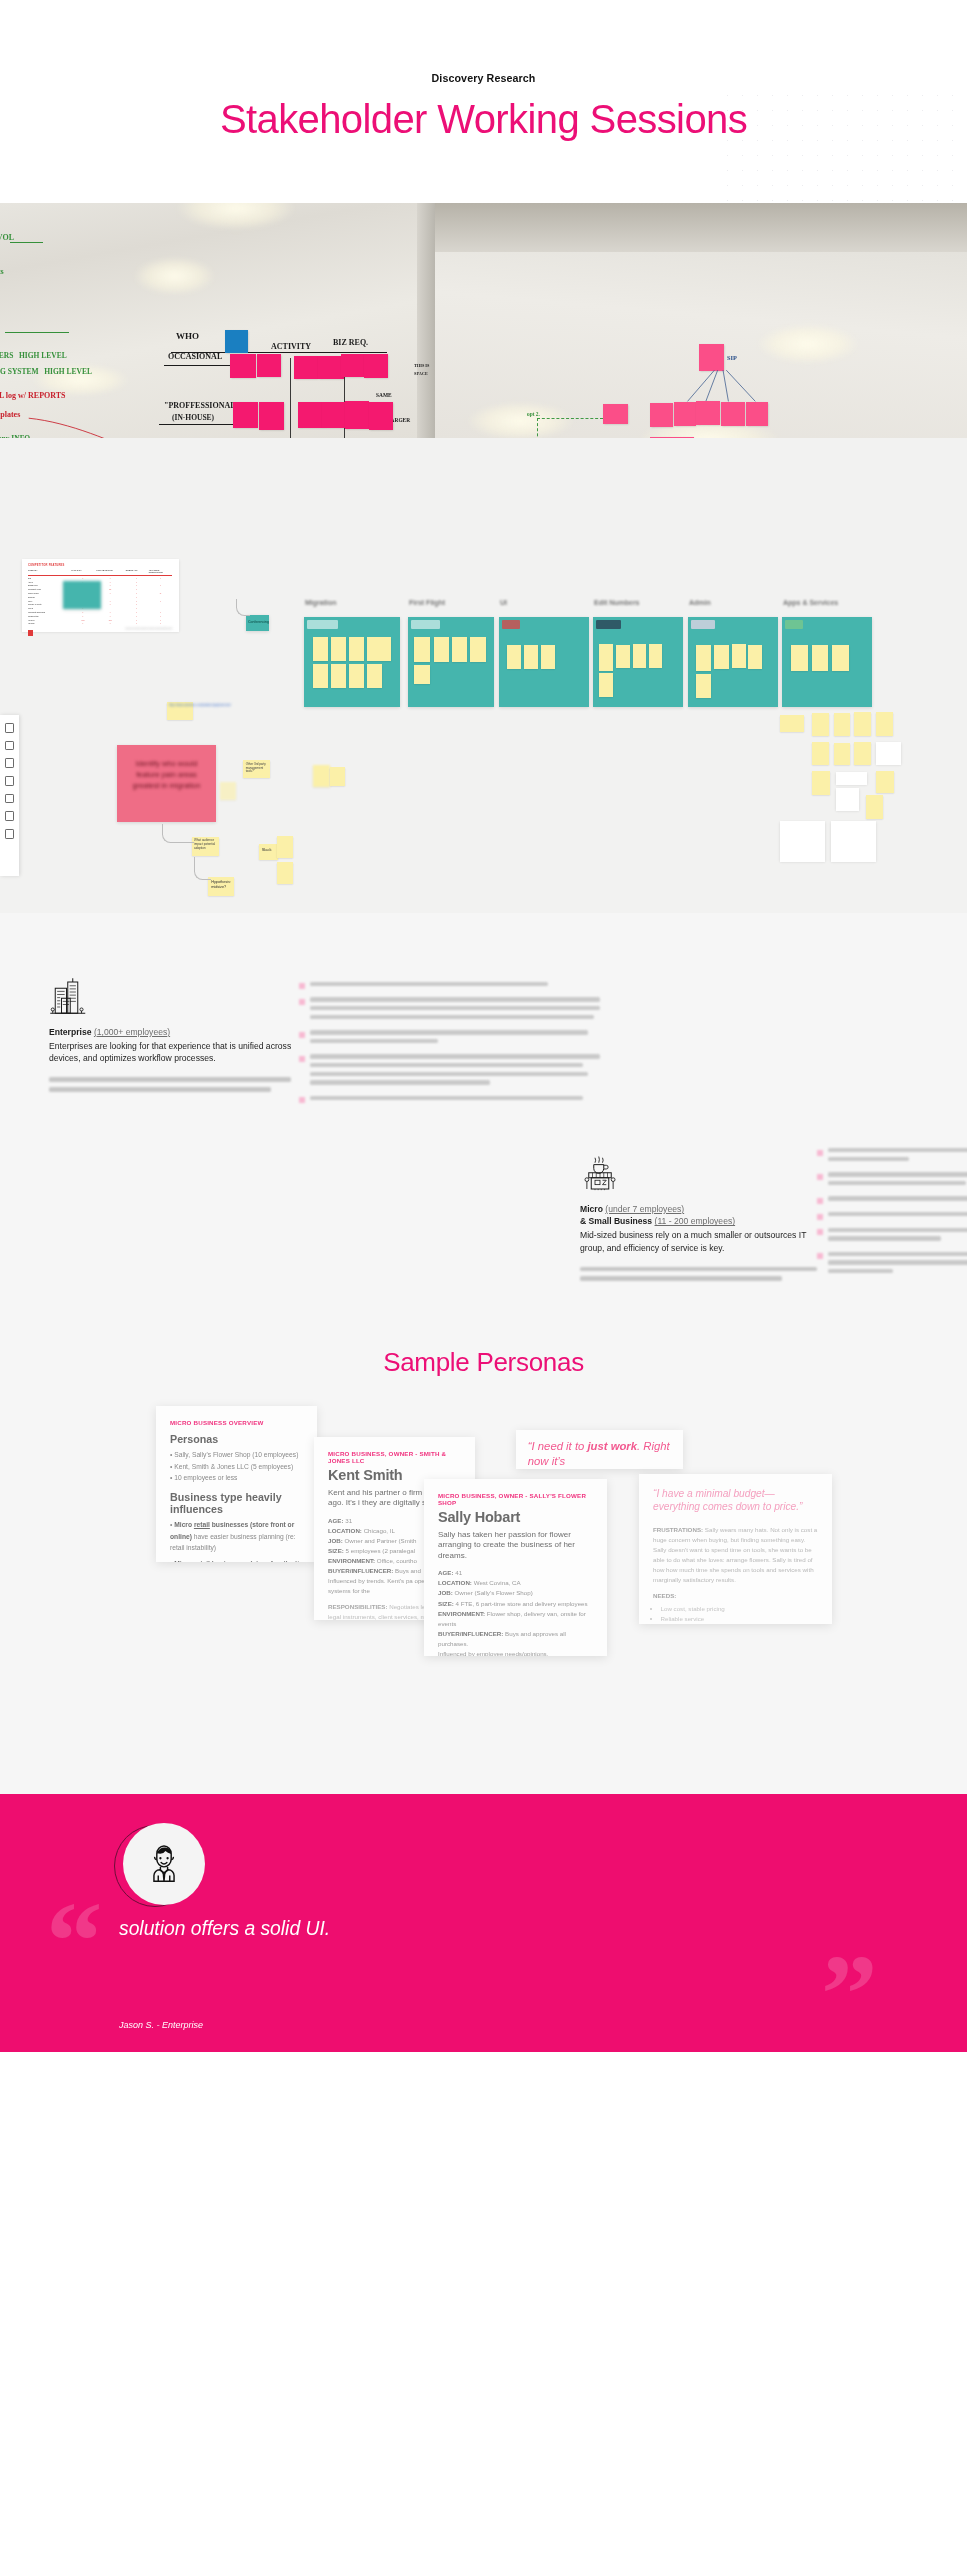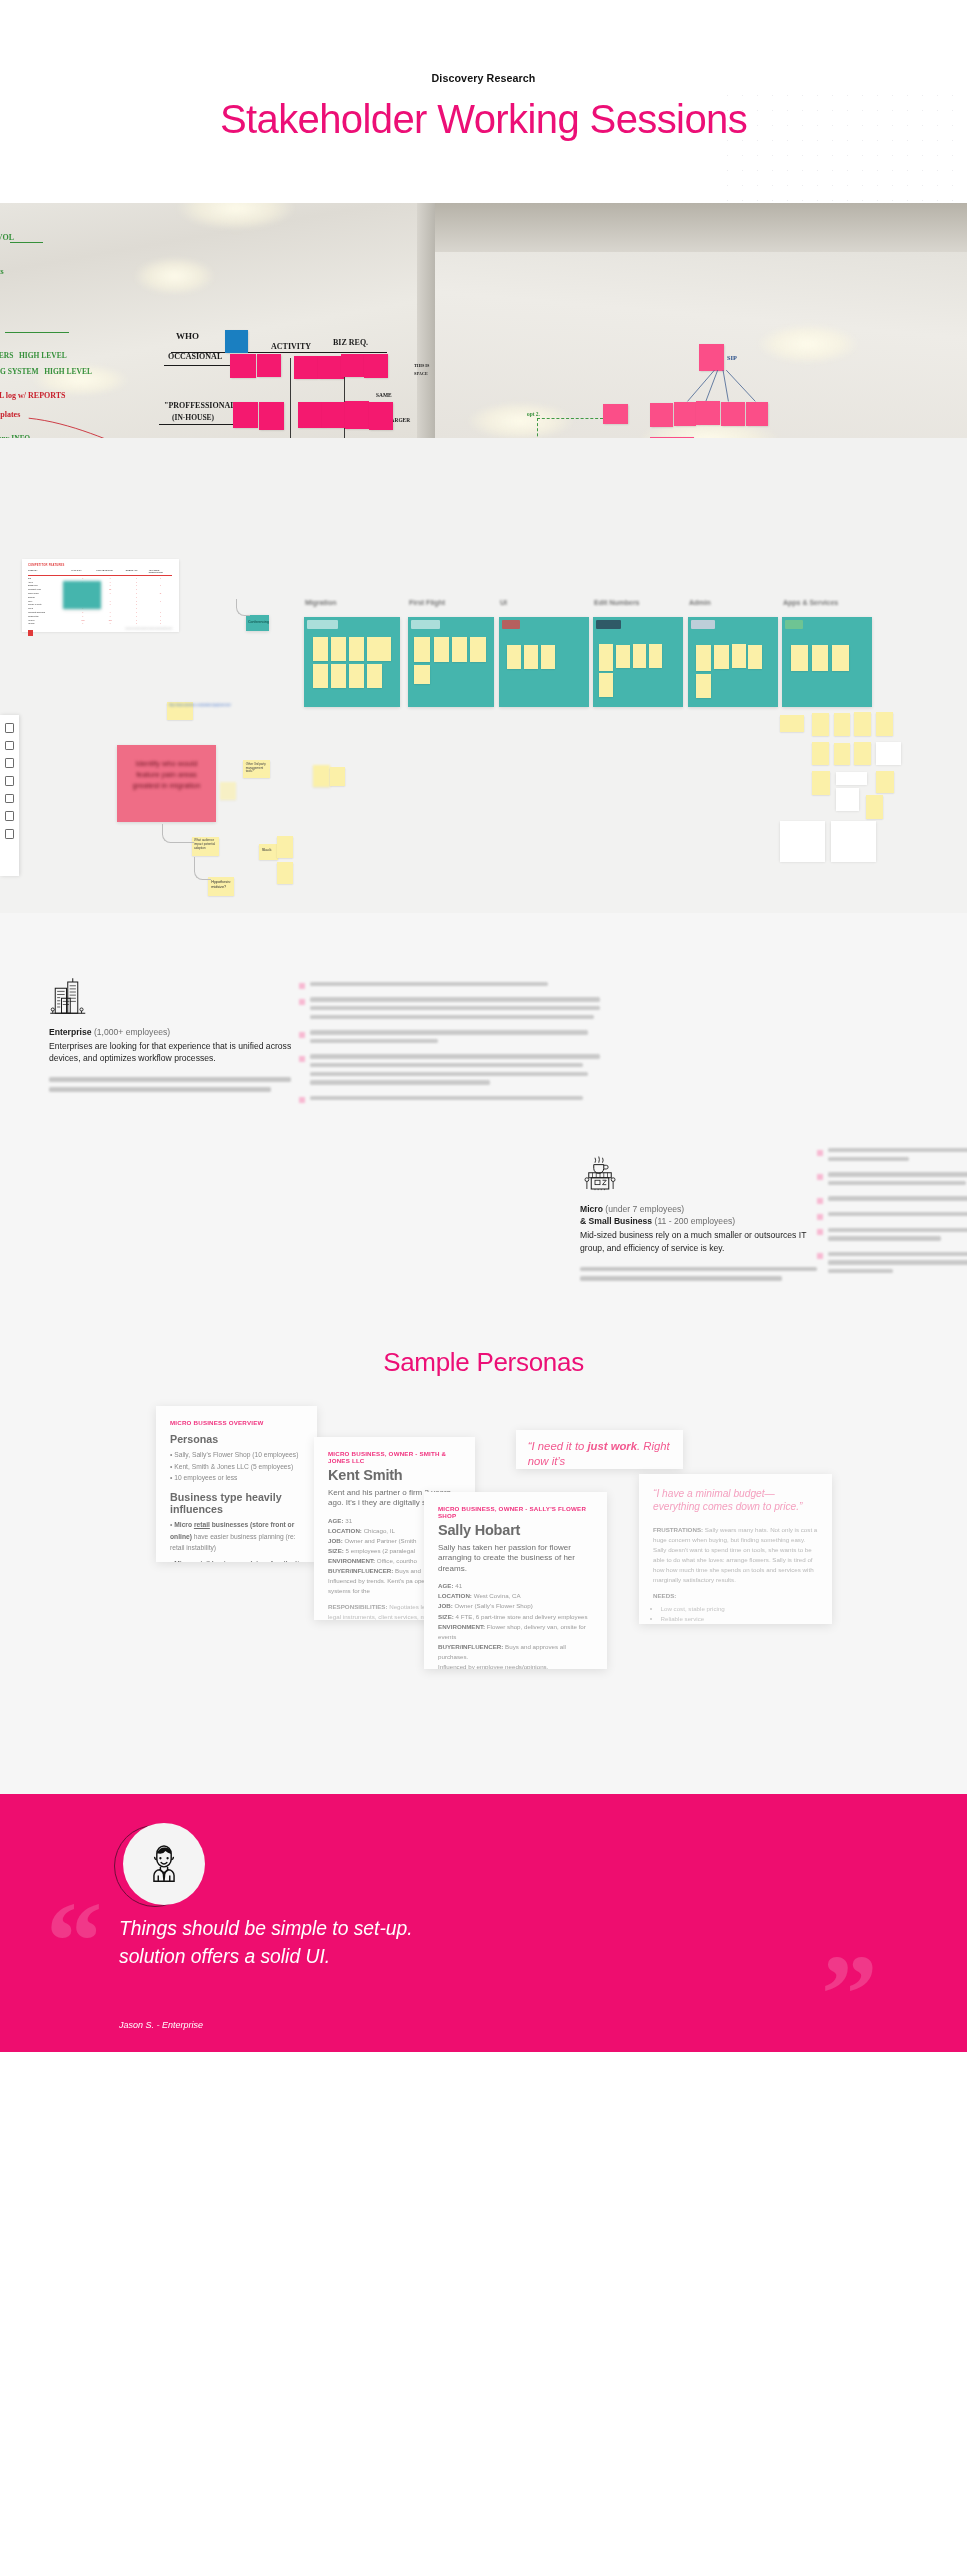--- a/index.html
+++ b/index.html
@@ -90,21 +90,21 @@
   .segmentation { position: relative; background: #f6f6f6; padding: 21.5px 0 32px; }
   .sec-title {
     text-align: center; font-size: 26px; font-weight: 300;
     color: #ec0f76; letter-spacing: -0.3px;
   }
   .seg-row { position: relative; height: 177px; }
   .seg-block { position: absolute; width: 252px; }
   .seg-icon { width: 40px; height: 40px; margin-bottom: 7.5px; }
   .seg-name { font-size: 8.6px; line-height: 1.45; color: #1d1d1d; }
   .seg-name b { font-weight: bold; }
-  .seg-name .muted { color: #6d6d6d; }
+  .seg-name .muted { color: #6d6d6d; text-decoration: underline; }
   .seg-desc { font-size: 8.6px; line-height: 1.5; color: #1d1d1d; margin-top: 1.1px; }
   .seg-extra { margin-top: 11.8px; }
   .seg-extra span { display:block; height:4.8px; border-radius:1.6px; background:#8d8d8d; opacity:.45; margin-bottom:4.8px; filter: blur(1.3px); }
   .seg-bullets { position: absolute; width: 301px; }
   .seg-bullets li { list-style: none; display: flex; gap: 5.4px; margin-bottom: 7px; }
   .seg-bullets .bdot { flex:0 0 auto; width: 5.9px; height: 5.9px; background:#f7b9d2; margin-top:1.6px; filter: blur(0.9px); }
   .seg-bullets .btext { flex:1; }
   .seg-bullets .btext span { display:block; height:4.3px; border-radius:1.6px; background:#8d8d8d; opacity:.42; margin-bottom:4.3px; filter: blur(1.3px); }
 
   
@@ -662,21 +662,21 @@
         </div>
 
       </div>
 
       <div class="pcard" style="left:516px;top:39px;width:167px;height:39px;padding:9.7px 11.8px;">
         <div class="pc-quote">
           “I need it to <b>just work</b>. Right now it’s
         </div>
       </div>
 
-      <div class="pcard" style="left:424px;top:101px;width:183px;height:177px;">
+      <div class="pcard" style="left:424px;top:88px;width:183px;height:177px;">
         <div class="pc-eyebrow">MICRO BUSINESS, OWNER - SALLY'S FLOWER SHOP</div>
         <div class="pc-name">Sally Hobart</div>
         <div class="pc-sub">Sally has taken her passion for flower arranging to create the business of her dreams.</div>
         <div class="pc-meta">
           <div><b>AGE:</b> <span>41</span></div>
           <div><b>LOCATION:</b> <span>West Covina, CA</span></div>
           <div><b>JOB:</b> <span>Owner (Sally's Flower Shop)</span></div>
           <div><b>SIZE:</b> <span>4 FTE, 6 part-time store and delivery employees</span></div>
           <div><b>ENVIRONMENT:</b> <span>Flower shop, delivery van, onsite for events</span></div>
           <div><b>BUYER/INFLUENCER:</b> <span>Buys and approves all purchases.</span></div>
@@ -719,20 +719,19 @@
           <path d="M18 56 v-8 a8 8 0 0 1 8 -8 l6 5 l6 -5 a8 8 0 0 1 8 8 v8 z" fill="none" stroke="#111" stroke-width="2"></path>
           <path d="M30 45 l2 -3 l2 3 l-1 11 h-2 z" fill="#111"></path>
           <line x1="24" y1="48" x2="24" y2="56" stroke="#111" stroke-width="2"></line>
           <line x1="40" y1="48" x2="40" y2="56" stroke="#111" stroke-width="2"></line>
         </svg>
       </div>
     </div>
     <div class="qmark open">“</div>
     <div class="qmark close">”</div>
     <div class="qtext">
-      <div>Things should be simple to set-up.</div>
       <div>solution offers a solid UI.</div>
     </div>
     <div class="qattr">Jason S. - Enterprise</div>
   </section>
 
 </div>
 
 
 </body></html>

